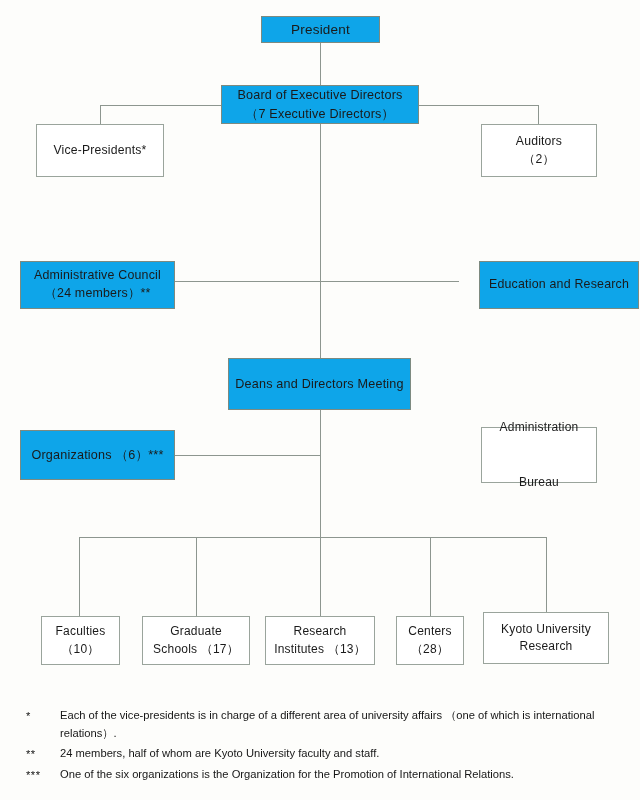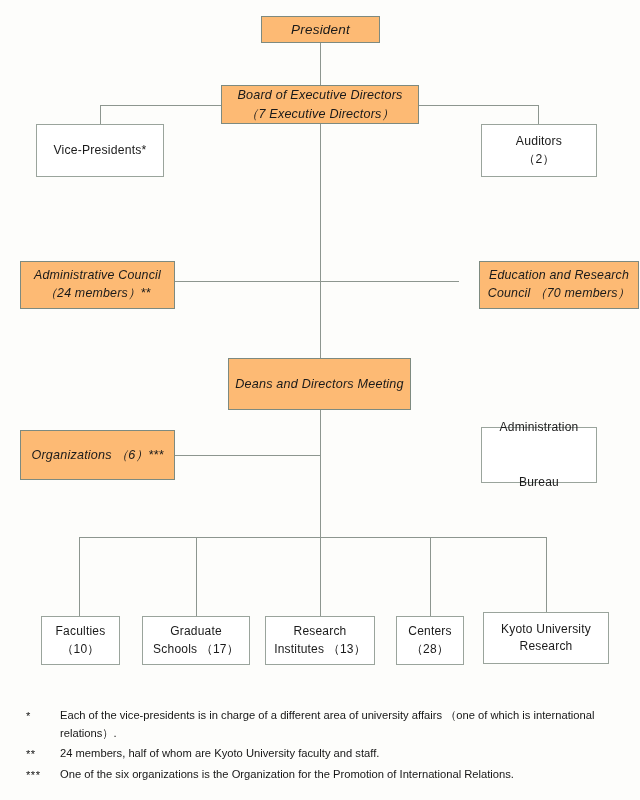--- a/index.html
+++ b/index.html
@@ -30,23 +30,22 @@
     letter-spacing: 0.2px;
     z-index: 3;
   }
   .node .line-txt { display: block; white-space: nowrap; }
 
   .node.plain {
     background: #ffffff;
     border: 1px solid #9aa49c;
   }
   .node.shaded {
-    background: #fdba74;
+    background: #0ea5e9;
     border: 1px solid #7d8a80;
-    font-style: italic;
   }
 
   
   .conn {
     position: absolute;
     background: #8d968f;
     z-index: 1;
   }
   .vline { width: 1px; }
   .hline { height: 1px; }
@@ -123,21 +122,20 @@
     <span class="line-txt">（2）</span>
   </div>
 
   <div class="node shaded" style="left:20px; top:261px; width:155px; height:48px; font-size:12.4px;">
     <span class="line-txt">Administrative Council</span>
     <span class="line-txt">（24 members）**</span>
   </div>
 
   <div class="node shaded" style="left:458px; top:261px; width:160px; height:48px; font-size:12.4px;margin-left:21px;">
     <span class="line-txt">Education and Research</span>
-    <span class="line-txt">Council （70 members）</span>
   </div>
 
   <div class="node shaded" style="left:228px; top:358px; width:183px; height:52px; font-size:12.6px;">
     <span class="line-txt">Deans and Directors Meeting</span>
   </div>
 
   <div class="node shaded" style="left:20px; top:430px; width:155px; height:50px; font-size:12.6px;">
     <span class="line-txt">Organizations （6）***</span>
   </div>
 

